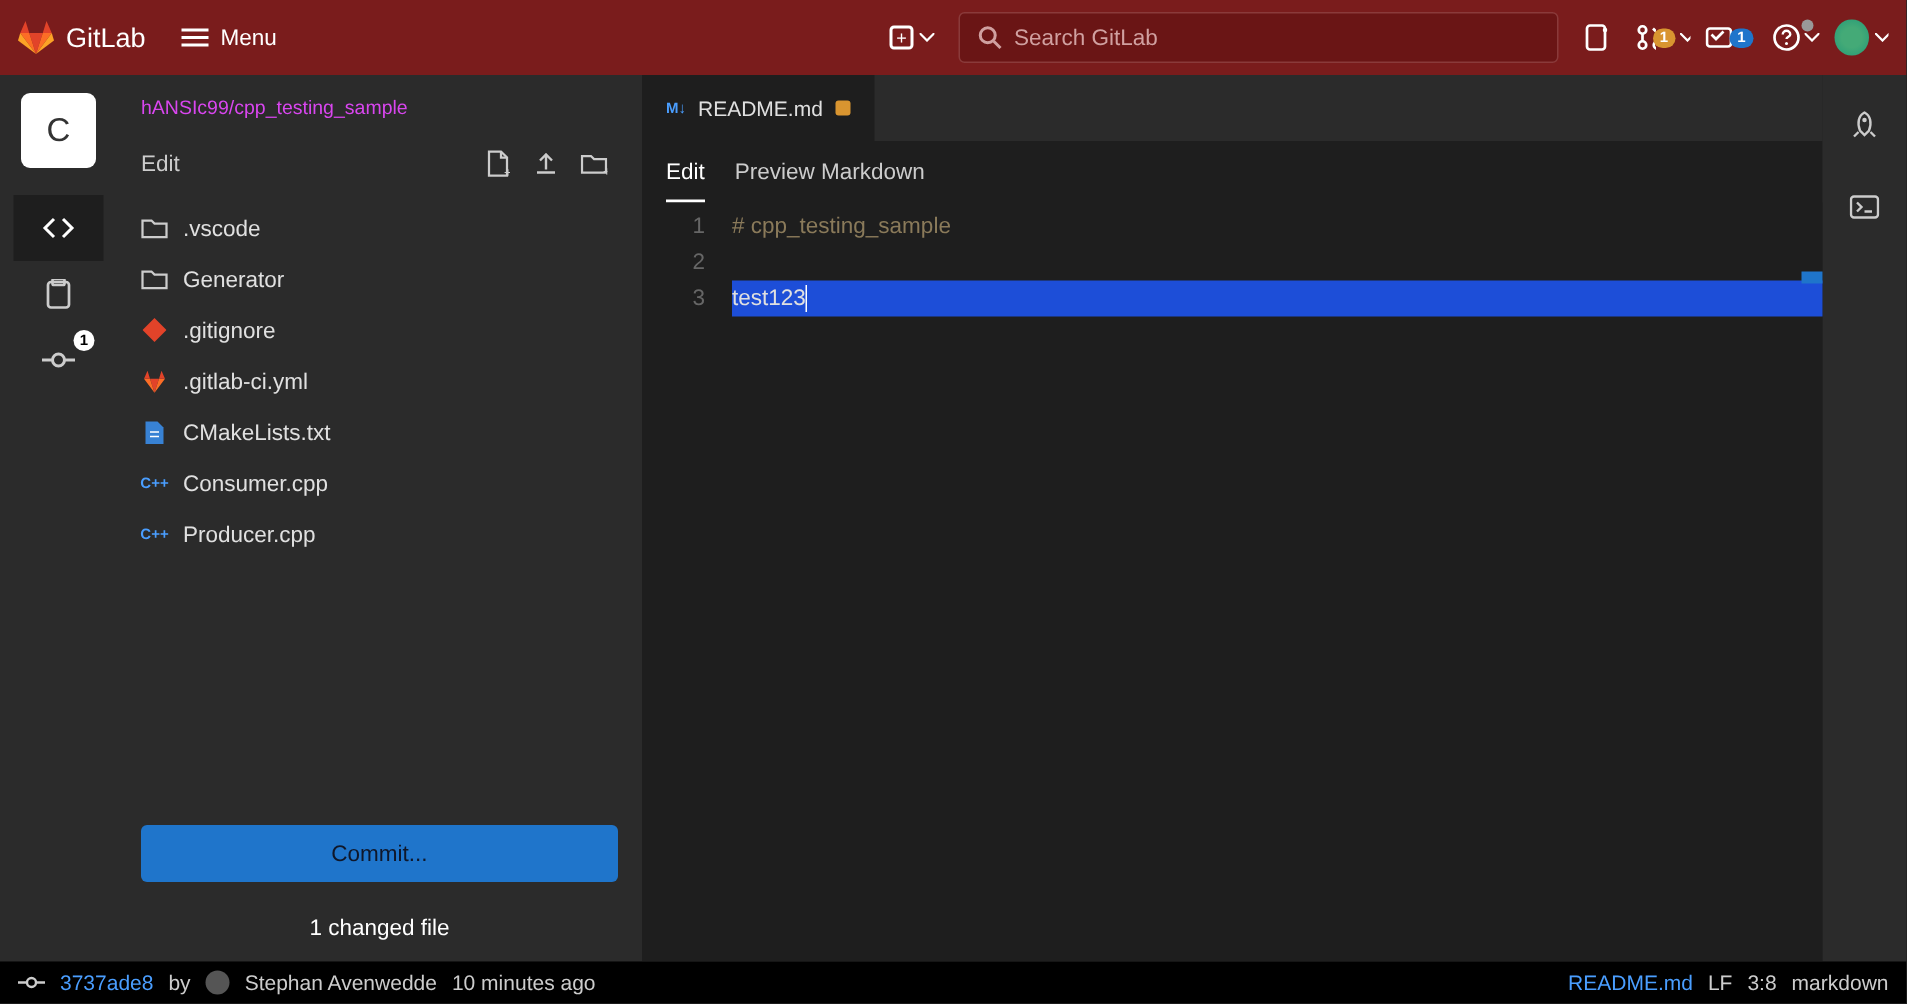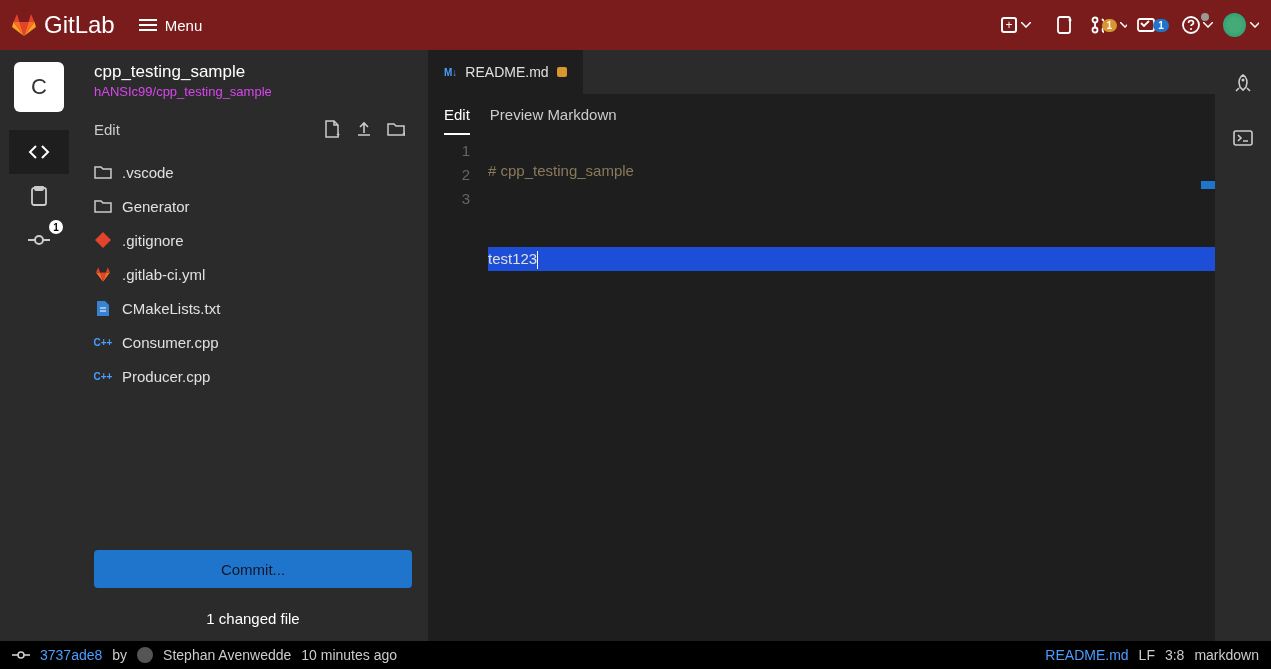--- a/index.html
+++ b/index.html
@@ -1,19 +1,19 @@
 <!DOCTYPE html>
 <html><head>
 <meta charset="utf-8">
 <style>
 * { margin:0; padding:0; box-sizing:border-box; font-family:"Segoe UI",-apple-system,sans-serif; }
 body { width:1271px; height:669px; background:#2b2b2b; color:#e0e0e0; overflow:hidden; display:flex; flex-direction:column; }
 .topbar { height:50px; background:#7a1c1c; display:flex; align-items:center; padding:0 12px; gap:8px; }
 .gitlab-logo { width:24px; height:22px; }
-.gitlab-brand { font-size:24px; font-weight:500; color:#fff; margin-right:16px; }
+.gitlab-brand { font-size:18px; font-weight:500; color:#fff; margin-right:16px; }
 .menu-btn { display:flex; align-items:center; gap:8px; color:#fff; font-size:15px; font-weight:500; cursor:pointer; }
 .hamburger { display:flex; flex-direction:column; gap:3px; }
 .hamburger span { width:18px; height:2px; background:#fff; }
 .topbar-spacer { flex:1; }
 .new-btn { display:flex; align-items:center; gap:4px; color:#fff; padding:4px 8px; cursor:pointer; }
 .plus-box { width:16px; height:16px; border:2px solid #fff; border-radius:3px; display:flex; align-items:center; justify-content:center; font-size:12px; line-height:1; }
 .search-box { width:400px; height:34px; background:#6a1515; border:1px solid #8a3a3a; border-radius:4px; display:flex; align-items:center; padding:0 12px; gap:8px; color:#d0a0a0; font-size:15px; }
 .topbar-icon { width:36px; height:36px; display:flex; align-items:center; justify-content:center; color:#fff; cursor:pointer; position:relative; }
 .badge-pill { background:#d99530; color:#fff; font-size:10px; font-weight:bold; border-radius:8px; padding:1px 5px; margin-left:-2px; }
 .badge-blue { background:#1f75cb; }
@@ -50,21 +50,21 @@
 .tab { display:flex; align-items:center; gap:8px; padding:0 16px; background:#1e1e1e; font-size:14px; cursor:pointer; }
 .tab-md-icon { color:#4a9eff; font-size:10px; font-weight:bold; }
 .modified-dot { width:10px; height:10px; background:#d99530; border-radius:2px; }
 .mode-tabs { display:flex; gap:20px; padding:12px 16px 0; background:#1e1e1e; }
 .mode-tab { padding:0 0 10px; font-size:15px; color:#ccc; cursor:pointer; }
 .mode-tab.active { color:#fff; border-bottom:2px solid #fff; }
 .code-area { flex:1; display:flex; font-family:Consolas,Monaco,monospace; font-size:15px; background:#1e1e1e; position:relative; }
 .gutter { width:60px; text-align:right; padding:4px 18px 0 0; color:#666; user-select:none; }
 .gutter div { height:24px; line-height:24px; }
 .code-lines { flex:1; padding-top:4px; position:relative; }
-.code-line { height:24px; line-height:24px;margin-top:20px; }
+.code-line { height:24px; line-height:24px; }
 .code-line.current { background:#1d4ed8; }
 .tok-comment { color:#8a7a5a; }
 .cursor { display:inline-block; width:1px; height:18px; background:#fff; vertical-align:middle; }
 .highlight-bar { position:absolute; right:0; top:46px; width:14px; height:8px; background:#1f75cb; }
 .right-rail { width:56px; background:#2b2b2b; display:flex; flex-direction:column; align-items:center; padding-top:24px; gap:36px; }
 .right-rail-item { color:#ccc; cursor:pointer; }
 .statusbar { height:28px; background:#000; display:flex; align-items:center; padding:0 12px; gap:10px; font-size:14px; color:#ccc; }
 .commit-hash { color:#4a9eff; }
 .commit-avatar { width:16px; height:16px; border-radius:50%; background:#555; display:inline-block; }
 .statusbar .spacer { flex:1; }
@@ -93,20 +93,27 @@
       </div>
     <span>Menu</span>
   </div>
   <div class="topbar-spacer"></div>
   <div class="new-btn">
     <div class="plus-box">+</div>
     <svg width="10" height="6">
         <path d="M0 0l5 5 5-5" fill="none" stroke="#fff" stroke-width="1.5"></path>
       </svg>
   </div>
+  <div class="search-box">
+    <svg width="16" height="16">
+        <circle cx="6.5" cy="6.5" r="5" fill="none" stroke="#d0a0a0" stroke-width="2"></circle>
+        <line x1="10.5" y1="10.5" x2="15" y2="15" stroke="#d0a0a0" stroke-width="2"></line>
+      </svg>
+    <span>Search GitLab</span>
+  </div>
   <div class="topbar-icon">
     <svg width="18" height="18">
         <rect x="2" y="1" width="12" height="16" rx="2" fill="none" stroke="#fff" stroke-width="1.8"></rect>
         <circle cx="14" cy="4" r="1.5" fill="#fff"></circle>
       </svg>
   </div>
   <div class="topbar-icon">
     <svg width="18" height="18">
         <circle cx="4" cy="4" r="2.5" fill="none" stroke="#fff" stroke-width="1.8"></circle>
         <circle cx="4" cy="14" r="2.5" fill="none" stroke="#fff" stroke-width="1.8"></circle>
@@ -163,21 +170,20 @@
         <svg width="22" height="22">
             <circle cx="11" cy="11" r="4" fill="none" stroke="#ccc" stroke-width="2"></circle>
             <line x1="0" y1="11" x2="7" y2="11" stroke="#ccc" stroke-width="2"></line>
             <line x1="15" y1="11" x2="22" y2="11" stroke="#ccc" stroke-width="2"></line>
           </svg>
         <div class="rail-badge">1</div>
       </div>
     </div>
     <div class="sidebar-main">
       <div class="project-header">
-        <div class="project-title">cpp_testing_sample</div>
         <div class="project-path">hANSIc99/cpp_testing_sample</div>
       </div>
       <div class="edit-row">
         <span>Edit</span>
         <div class="spacer"></div>
         <div class="action">
             <svg width="16" height="18">
               <path d="M2 1h8l4 4v12H2z" fill="none" stroke="#ccc" stroke-width="1.5"></path>
               <path d="M10 1v4h4" fill="none" stroke="#ccc" stroke-width="1.5"></path>
               <text x="12" y="18" font-size="9" fill="#ccc">+</text>

